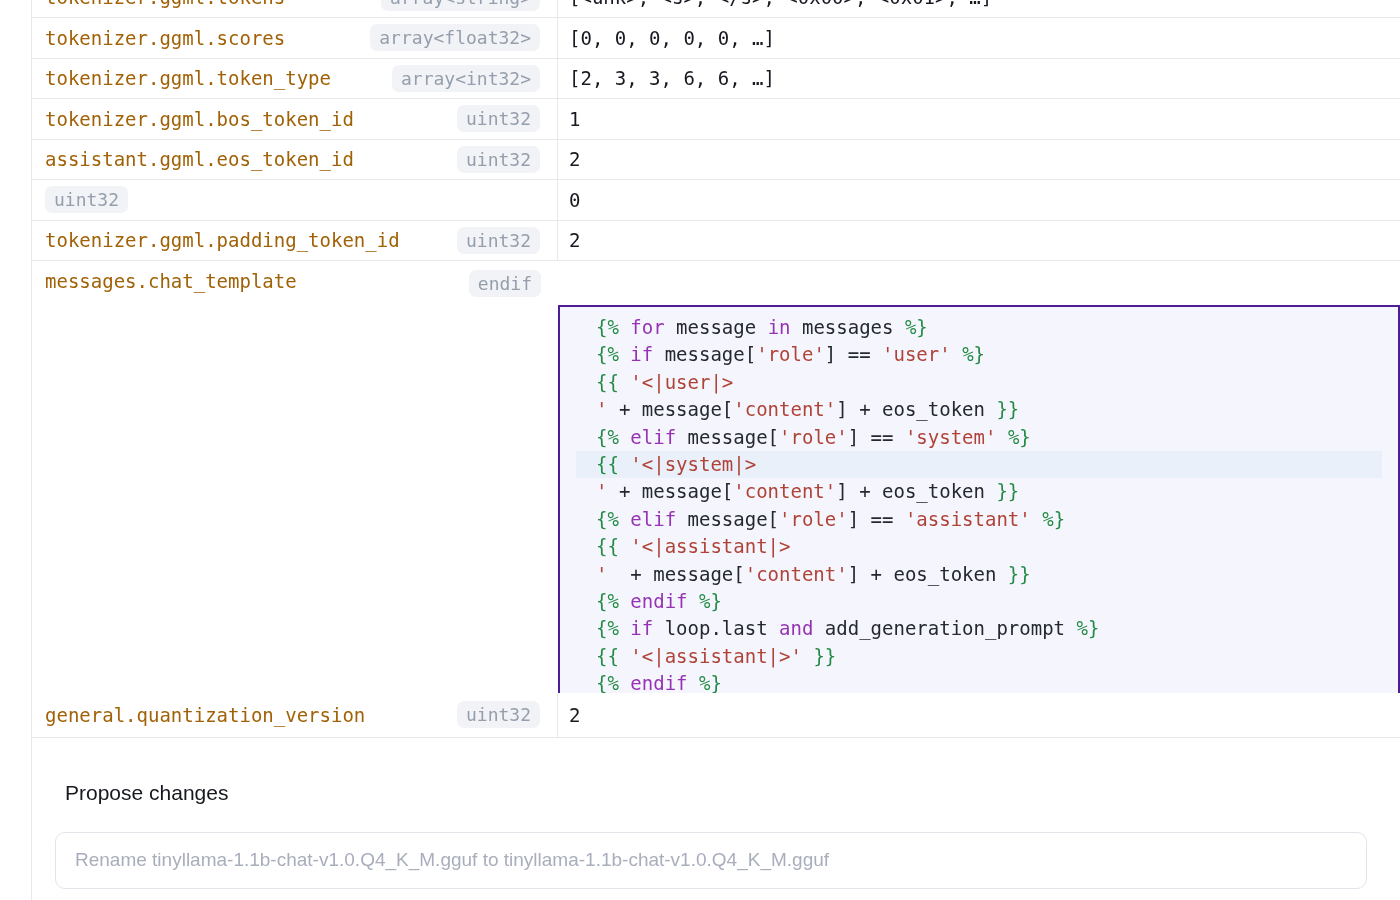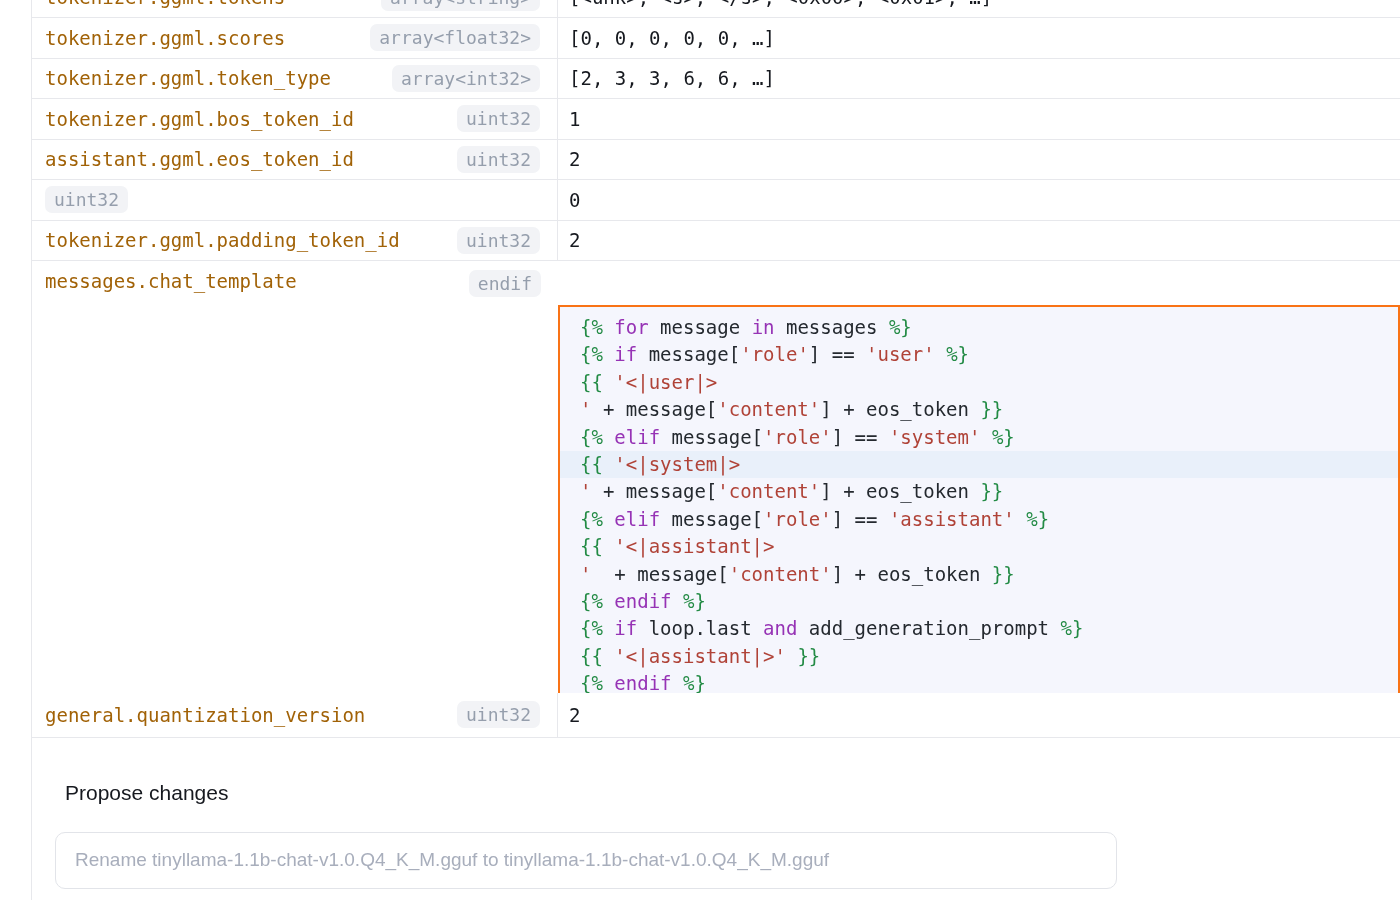--- a/index.html
+++ b/index.html
@@ -74,23 +74,23 @@
   }
   .mrow.chat .key-cell {
     align-items: flex-start;
     padding-top: 9px;
     border-right: none;
   }
   .mrow.chat .value-cell { padding: 0; }
   .code-block {
     box-sizing: border-box;
     height: 100%;
-    border: 2px solid #f97316;
+    border: 2px solid #4c1d95;
     background: #f5f6fd;
-    padding: 7px 0;
+    padding: 7px 16px;
     overflow: hidden;
   }
   .code-line {
     font-family: "DejaVu Sans Mono", "Liberation Mono", monospace;
     font-size: 19px;
     line-height: 27.4px;
     padding-left: 20px;
     white-space: pre;
     color: #24292f;
   }
@@ -104,21 +104,21 @@
   .propose-heading {
     margin: 12px;
     font-family: "Liberation Sans", sans-serif;
     font-size: 21px;
     font-weight: 400;
     color: #16191f;
   }
   .rename-input {
     display: block;
     margin: 27px 0 0 2px;
-    width: 1062px;
+    width: 1312px;
     height: 57px;
     box-sizing: border-box;
     border: 1.5px solid #e2e4e9;
     border-radius: 10px;
     background: #ffffff;
     padding: 0 16px 0 19px;
     font-family: "Liberation Sans", sans-serif;
     font-size: 19px;
     color: #333;
     outline: none;

